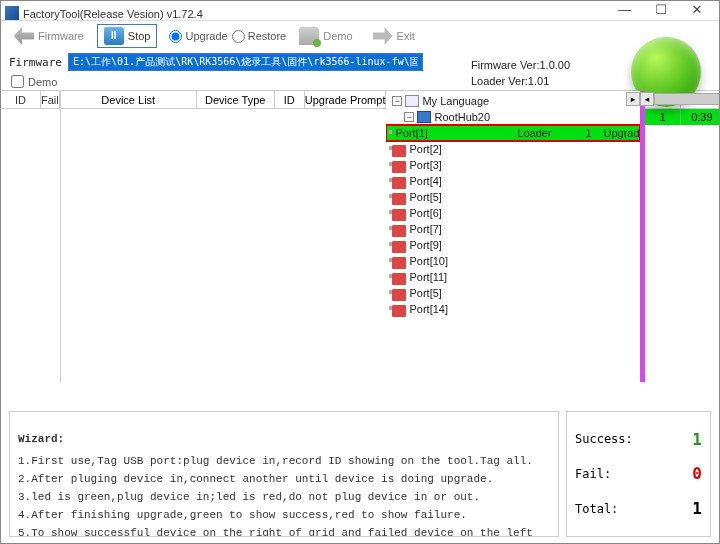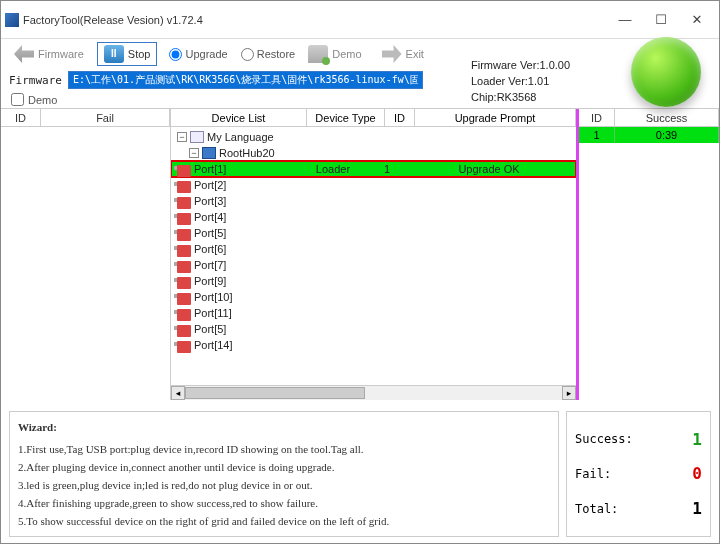--- a/index.html
+++ b/index.html
@@ -1,46 +1,46 @@
 <!DOCTYPE html>
 <html><head>
 <meta charset="utf-8">
 <style>
 *{box-sizing:border-box;margin:0;padding:0}
 body{font-family:"Microsoft YaHei",Tahoma,sans-serif;font-size:11px;background:#fff;width:720px;height:544px;overflow:hidden;position:relative;border:1px solid #888}
-.titlebar{height:38px;display:flex;align-items:center;padding:0 4px;background:#fff;border-bottom:1px solid #ddd}
+.titlebar{height:20px;display:flex;align-items:flex-end;padding:0 4px;background:#fff;border-bottom:1px solid #ddd}
 .titlebar .ico{width:14px;height:14px;background:linear-gradient(135deg,#3a78c8,#1a4a8a);margin-right:4px}
 .titlebar .title{flex:1;font-size:11px;color:#333}
 .titlebar .winbtn{width:36px;height:20px;text-align:center;line-height:20px;font-size:13px;color:#444;cursor:pointer}
 .toolbar{height:30px;display:flex;align-items:center;padding:2px 6px;gap:6px}
 .tbtn{display:flex;align-items:center;height:24px;padding:0 6px;border:1px solid transparent;background:#fff;font-size:11px;color:#888;cursor:pointer;gap:4px}
 .tbtn.boxed{border:1px solid #3a78c8}
 .tbtn .tico{width:20px;height:18px}
 .ico-fw{background:linear-gradient(#bbb,#999);clip-path:polygon(0 50%,40% 0,40% 30%,100% 30%,100% 70%,40% 70%,40% 100%)}
 .ico-stop{width:20px;height:18px;border-radius:3px;background:linear-gradient(#6ab5e8,#2a7ac0);color:#fff;text-align:center;line-height:18px;font-size:10px;font-weight:bold}
 .ico-demo{width:22px;height:18px;background:linear-gradient(#cfcfcf,#aaa);border-radius:3px 3px 0 0;position:relative}
 .ico-demo:after{content:"";position:absolute;right:-2px;bottom:-2px;width:8px;height:8px;background:#6ab34a;border-radius:50%}
 .ico-lang{width:18px;height:18px;border-radius:50%;background:linear-gradient(#cfcfcf,#aaa)}
 .ico-exit{width:20px;height:16px;background:#bbb;clip-path:polygon(0 30%,60% 30%,60% 0,100% 50%,60% 100%,60% 70%,0 70%)}
-.radio-group{display:flex;gap:13px;margin-left:6px}
+.radio-group{display:flex;gap:4px;margin-left:6px}
 .radio-group label{display:flex;align-items:center;gap:3px;color:#555;cursor:pointer}
 input[type=radio]{margin:0}
 .big-green{position:absolute;right:18px;top:36px;width:70px;height:70px;border-radius:50%;background:radial-gradient(circle at 35% 30%,#b8f85a,#4bbb17 60%,#2a7a0a);box-shadow:0 6px 10px rgba(0,0,0,.25),inset 0 4px 10px rgba(255,255,255,.5);border:none;cursor:pointer}
 .fwrow{display:flex;align-items:center;padding:2px 8px;gap:6px}
 .fwrow .lbl{font-size:11px;color:#222;font-family:monospace}
 .fwrow input.fwpath{flex:0 0 355px;height:18px;border:1px solid #3a78c8;background:#0a70d8;color:#fff;font-size:10px;padding:0 4px;font-family:monospace}
 .info{position:absolute;left:470px;top:56px;font-family:Liberation Sans, sans-serif;font-size:11px;color:#222;line-height:16px}
 .demochk{display:flex;align-items:center;gap:4px;padding:2px 10px;font-size:11px;color:#555}
 .demochk input{margin:0}
 .main{display:flex;height:292px;border-top:1px solid #ccc}
 .leftgrid{width:170px;display:flex;flex-direction:column;border-right:1px solid #ccc}
 .gridhdr{display:flex;height:18px;background:#fff;border-bottom:1px solid #ccc}
 .gridhdr .gh{border-right:1px solid #ccc;text-align:center;font-size:11px;line-height:18px;color:#333}
 .leftgrid .body{flex:1;background:#fff}
-.mid{flex:1;display:flex;flex-direction:column;position:relative;border-right:3px solid #d946ef}
+.mid{flex:1;display:flex;flex-direction:row;position:relative;border-right:5px solid #d946ef}
 .midhdr{display:flex;height:18px;border-bottom:1px solid #ccc}
 .midhdr .mh{border-right:1px solid #ccc;text-align:center;font-size:11px;line-height:18px}
 .tree{flex:1;overflow:auto;background:#fff;position:relative;padding:2px 0}
 .trow{display:flex;align-items:center;height:16px;font-size:11px;color:#222;padding-left:6px;white-space:nowrap}
 .trow .tog{width:10px;height:10px;border:1px solid #888;text-align:center;line-height:8px;font-size:9px;margin-right:3px;color:#444}
 .trow .tic{width:14px;height:12px;margin-right:3px}
 .tic-comp{background:#eef;border:1px solid #88a}
 .tic-hub{background:#3a78c8;border:1px solid #1a4a8a}
 .tic-usb{width:14px;height:6px;background:#d44;border-radius:1px;margin-top:3px;position:relative}
 .tic-usb:before{content:"";position:absolute;left:-3px;top:1px;width:3px;height:4px;background:#aaa}
@@ -53,21 +53,21 @@
 .trow .cprom{flex:1;text-align:center}
 .scrollbar-h{height:15px;border-top:1px solid #ccc;background:#f0f0f0;position:relative}
 .scrollbar-h .thumb{position:absolute;left:14px;top:1px;width:180px;height:12px;background:#cdcdcd;border:1px solid #aaa}
 .scrollbar-h .arr{position:absolute;top:0;width:14px;height:14px;background:#e8e8e8;border:1px solid #aaa;text-align:center;line-height:12px;font-size:9px}
 .scrollbar-h .arrL{left:0}.scrollbar-h .arrR{right:0}
 .rightgrid{width:140px;display:flex;flex-direction:column}
 .rightgrid .rbody{flex:1;background:#fff}
 .rrow{display:flex;height:16px}
 .rrow .rc{border-right:1px solid #5c5;text-align:center;font-size:11px;line-height:16px}
 .rrow.ok{background:#00e010;color:#000}
-.wizard{position:absolute;left:8px;right:160px;bottom:6px;top:410px;border:1px solid #ccc;padding:6px 8px;font-family:Liberation Serif, serif;font-size:11px;color:#333;line-height:18px;overflow:hidden}
+.wizard{position:absolute;left:8px;right:160px;bottom:6px;top:410px;border:1px solid #ccc;padding:18px 8px;font-family:Liberation Mono, monospace;font-size:11px;color:#333;line-height:18px;overflow:hidden}
 .wizard .wt{font-weight:bold;margin-bottom:4px}
 .stats{position:absolute;right:8px;bottom:6px;top:410px;width:145px;border:1px solid #ccc;padding:10px 8px;font-family:monospace;font-size:12px;display:flex;flex-direction:column;justify-content:space-around}
 .stats .srow{display:flex;justify-content:space-between;align-items:center}
 .stats .srow .sval{font-size:16px;font-weight:bold}
 .stats .sgreen{color:#1a9a1a}.stats .sred{color:#d00}
 </style>
 </head>
 <body>
 
 <div class="titlebar">

